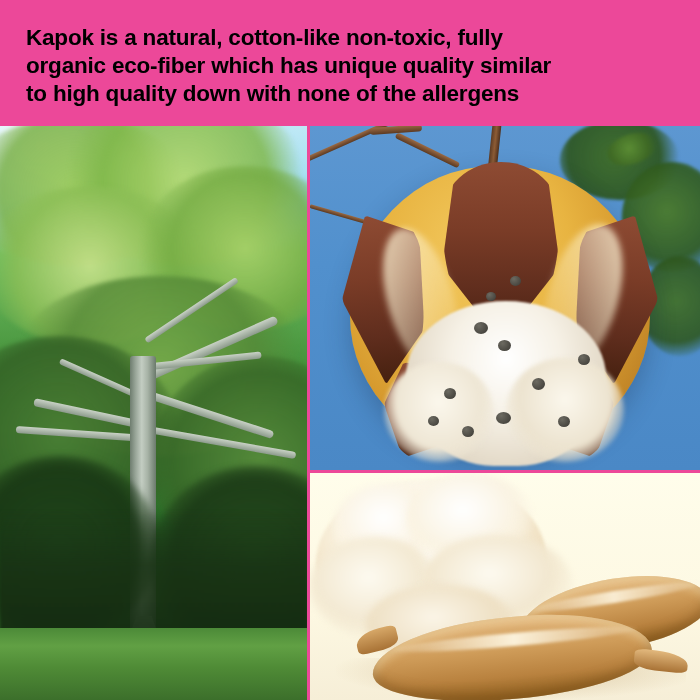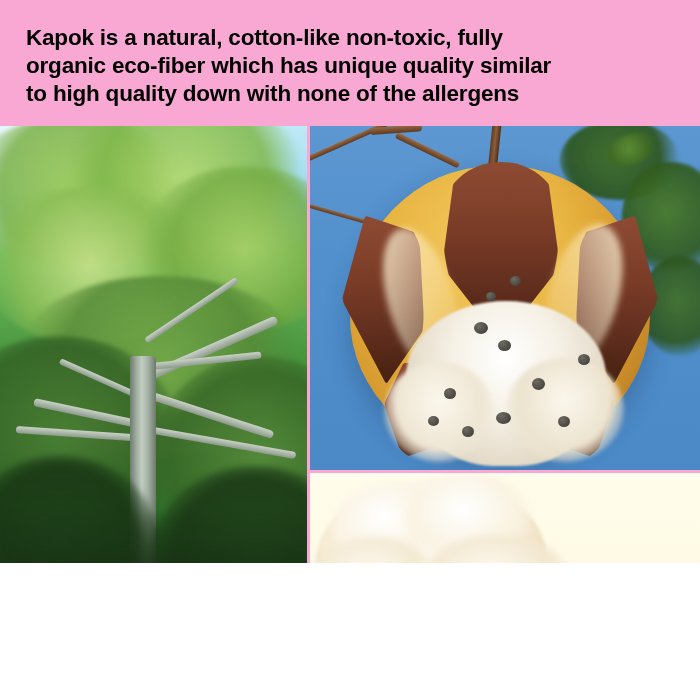--- a/index.html
+++ b/index.html
@@ -3,22 +3,22 @@
 <meta charset="utf-8">
 <style>
   html, body {
     margin: 0;
     padding: 0;
     background: #ffffff;
   }
   #page {
     position: relative;
     width: 700px;
-    height: 563px;
-    background: #f9a8d4;
+    height: 700px;
+    background: #ec4899;
     overflow: hidden;
     font-family: "Liberation Sans", sans-serif;
   }
 
   
   #headline {
     position: absolute;
     left: 26px;
     top: 24px;
     width: 668px;

